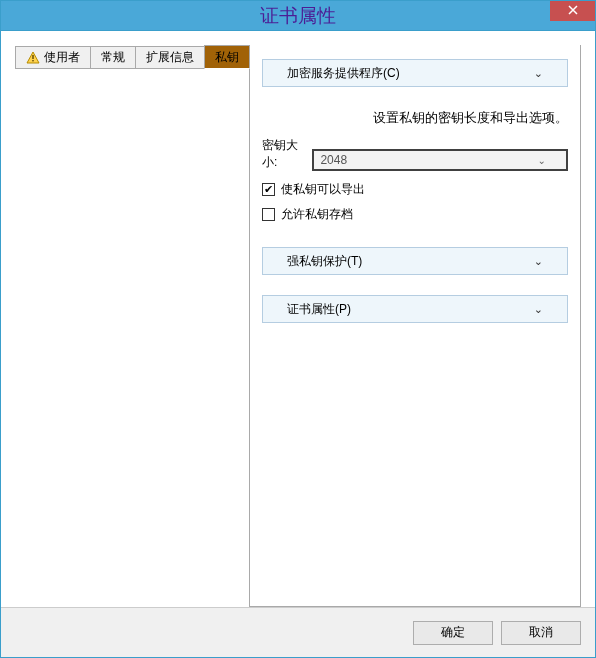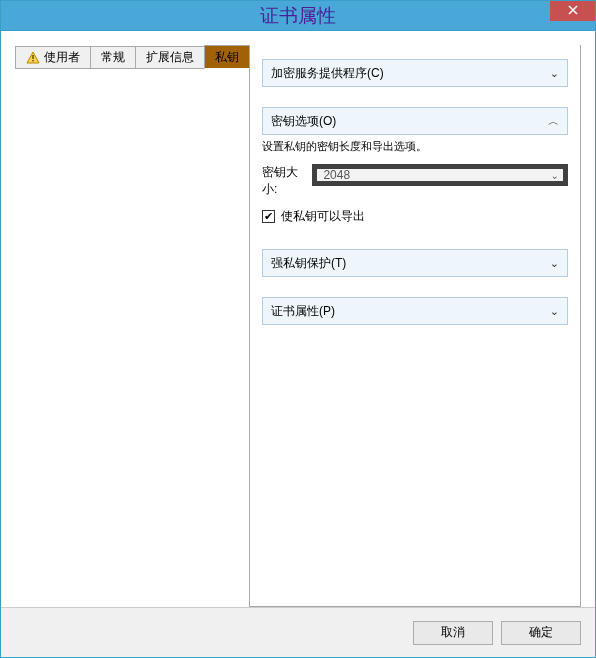--- a/index.html
+++ b/index.html
@@ -62,35 +62,35 @@
     border: 1px solid #a9a9a9; border-top: none;
     flex: 1; background: #fff;
     padding: 14px 12px;
     overflow: auto;
   }
   .accordion {
     border: 1px solid #b5cde1;
     background: #eef6fb;
     height: 28px;
     display: flex; align-items: center;
-    padding: 0 8px;
+    padding: 0 24px;
     font-size: 12px;
     cursor: pointer;
     justify-content: space-between;
     margin-bottom: 4px;
   }
   .accordion .chev { font-size: 11px; color: #333; }
   .section-gap { height: 16px; }
-  .desc { font-size: 11px; margin: 2px 0 10px 0; }
-  .row { display: flex; align-items: flex-start; margin-bottom: 10px; }
+  .desc { font-size: 13px; margin: 2px 0 10px 0; text-align: right; }
+  .row { display: flex; align-items: flex-end; margin-bottom: 10px; }
   .label { font-size: 12px; }
   .combo {
     display: flex; align-items: center; justify-content: space-between;
-    border: 5px solid #404040; height: 22px;
-    width: 260px; padding: 0 4px 0 6px; font-size: 12px;
+    border: 2px solid #404040; height: 22px;
+    width: 260px; padding: 0 20px 0 6px; font-size: 12px;
     background: #f3f3f3; color: #555;
   }
   .combo .chev { font-size: 10px; color: #666; }
   .check-row {
     display: flex; align-items: center; gap: 6px;
     font-size: 12px; margin-bottom: 8px;
     cursor: pointer;
   }
   .checkbox {
     width: 13px; height: 13px; border: 1px solid #333;
@@ -151,59 +151,59 @@
 
     <div class="tab-body">
 
       <div class="accordion">
         <span>加密服务提供程序(C)</span>
         <span class="chev">⌄</span>
       </div>
 
       <div class="section-gap"></div>
 
-      <div class="accordion">
-        <span>密钥选项(O)</span>
-        <span class="chev">︿</span>
-      </div>
       <div class="desc">设置私钥的密钥长度和导出选项。</div>
 
       <div class="row">
         <span class="label">密钥大小:</span>
         <div class="combo">
           <span>2048</span>
           <span class="chev">⌄</span>
         </div>
       </div>
 
       <div class="check-row">
         <span class="checkbox">
             <span>✔</span>
           </span>
         <span>使私钥可以导出</span>
       </div>
+      <div class="check-row">
+        <span class="checkbox"></span>
+        <span>允许私钥存档</span>
+      </div>
 
       <div class="section-gap"></div>
 
       <div class="accordion">
         <span>强私钥保护(T)</span>
         <span class="chev">⌄</span>
       </div>
 
       <div class="section-gap"></div>
 
       <div class="accordion">
         <span>证书属性(P)</span>
         <span class="chev">⌄</span>
       </div>
 
     </div>
   </div>
 
   <div class="footer">
     <div class="btn">
+        <span>确定</span>
+      </div>
+    <div class="btn">
         <span>取消</span>
-      </div>
-    <div class="btn">
-        <span>确定</span>
       </div>
   </div>
 </div>
 
 </body></html>

